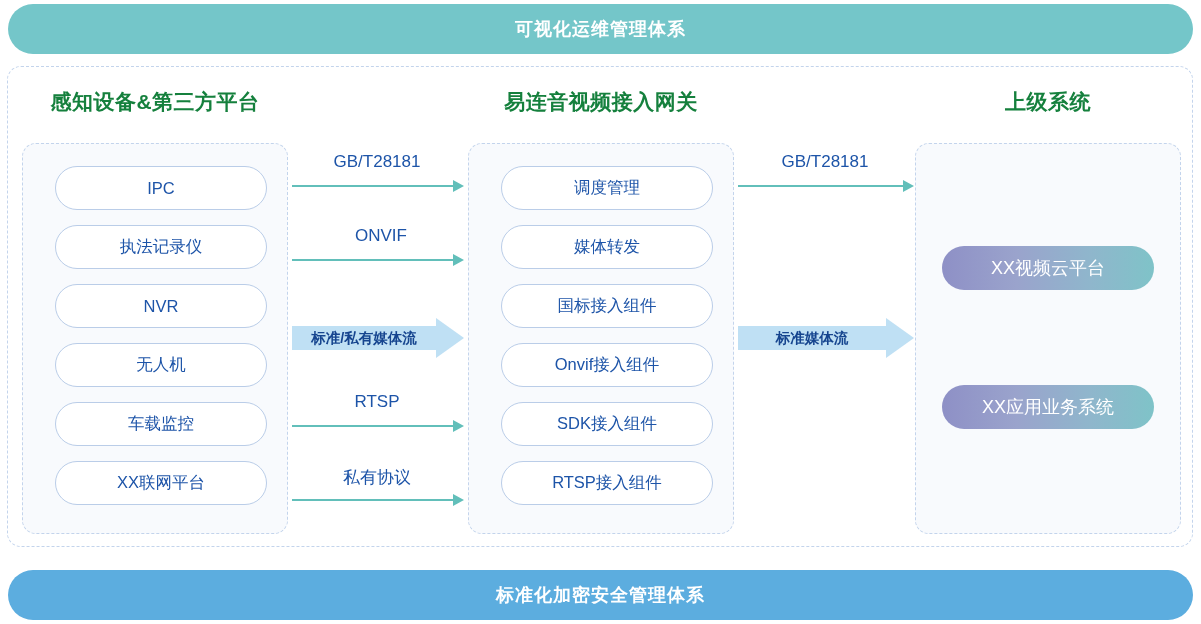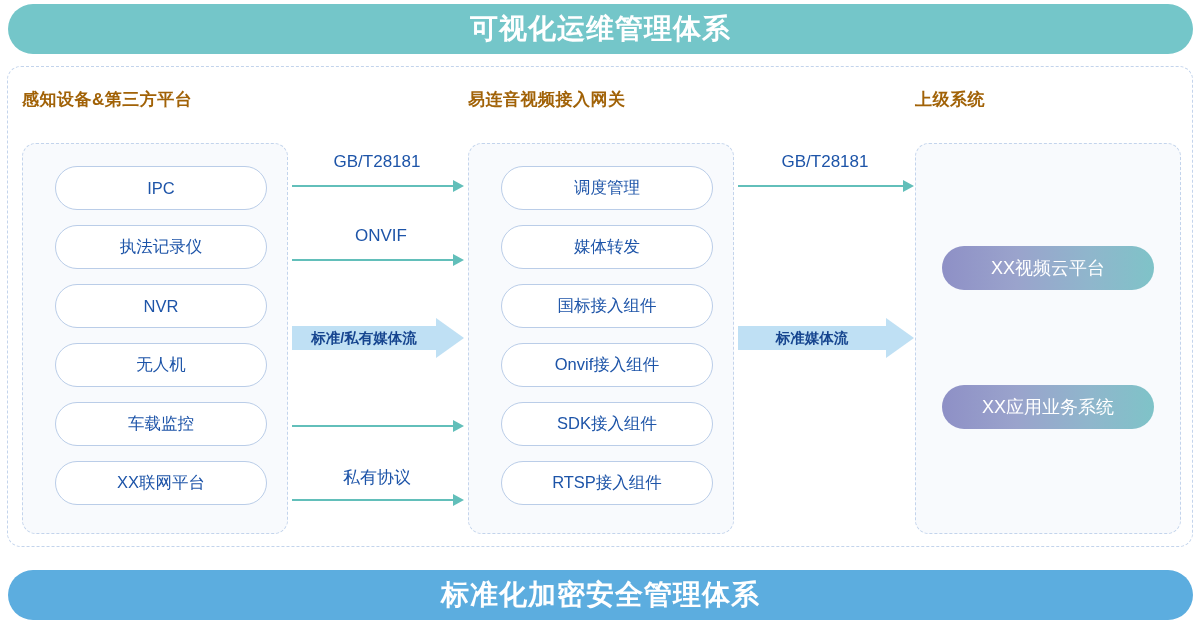--- a/index.html
+++ b/index.html
@@ -10,42 +10,43 @@
     overflow: hidden;
   }
   #root { position: relative; width: 1201px; height: 624px; }
 
   
   .banner {
     position: absolute;
     left: 8px; width: 1185px;
     display: flex; align-items: center; justify-content: center;
     color: #ffffff;
-    font-size: 28px; font-weight: bold;
+    font-size: 18px; font-weight: bold;
     letter-spacing: 1px;
     border-radius: 26px;
   }
   .banner-top { top: 4px; height: 50px; background: #74C6C9; }
   .banner-bottom { top: 570px; height: 50px; background: #5CADDF; }
 
   
   .outer-frame {
     position: absolute;
     left: 7px; top: 66px;
     width: 1186px; height: 481px;
     border: 1.5px dashed #C3D4EC;
     border-radius: 14px;
     background: transparent;
   }
 
   
   .col-title {
     position: absolute;
-    color: #a16207;
-    font-size: 17px; font-weight: bold;
+    color: #15803d;
+    font-size: 21px; font-weight: bold;
+    text-align: center;
     white-space: nowrap;
     letter-spacing: 0.5px;
   }
   .title-left   { left: 22px;  top: 88px; width: 266px; }
   .title-mid    { left: 468px; top: 88px; width: 266px; }
   .title-right  { left: 915px; top: 88px; width: 266px; }
 
   
   .panel {
     position: absolute;
@@ -185,20 +186,21 @@
     <div class="shaft" style="width:161px;"></div>
     <div class="head" style="left:161px;"></div>
   </div>
 
   <div class="block-arrow" style="left:292px; top:318px; width:172px;">
     <div class="body" style="width:144px;"></div>
     <div class="tip" style="left:144px;"></div>
     <div class="blabel" style="width:144px;">标准/私有媒体流</div>
   </div>
 
+  <div class="thin-label" style="left:292px; top:392px; width:170px;">RTSP</div>
   <div class="thin-arrow" style="left:292px; top:420px; width:172px;">
     <div class="shaft" style="width:161px;"></div>
     <div class="head" style="left:161px;"></div>
   </div>
 
   <div class="thin-label" style="left:292px; top:466px; width:170px;">私有协议</div>
   <div class="thin-arrow" style="left:292px; top:494px; width:172px;">
     <div class="shaft" style="width:161px;"></div>
     <div class="head" style="left:161px;"></div>
   </div>

